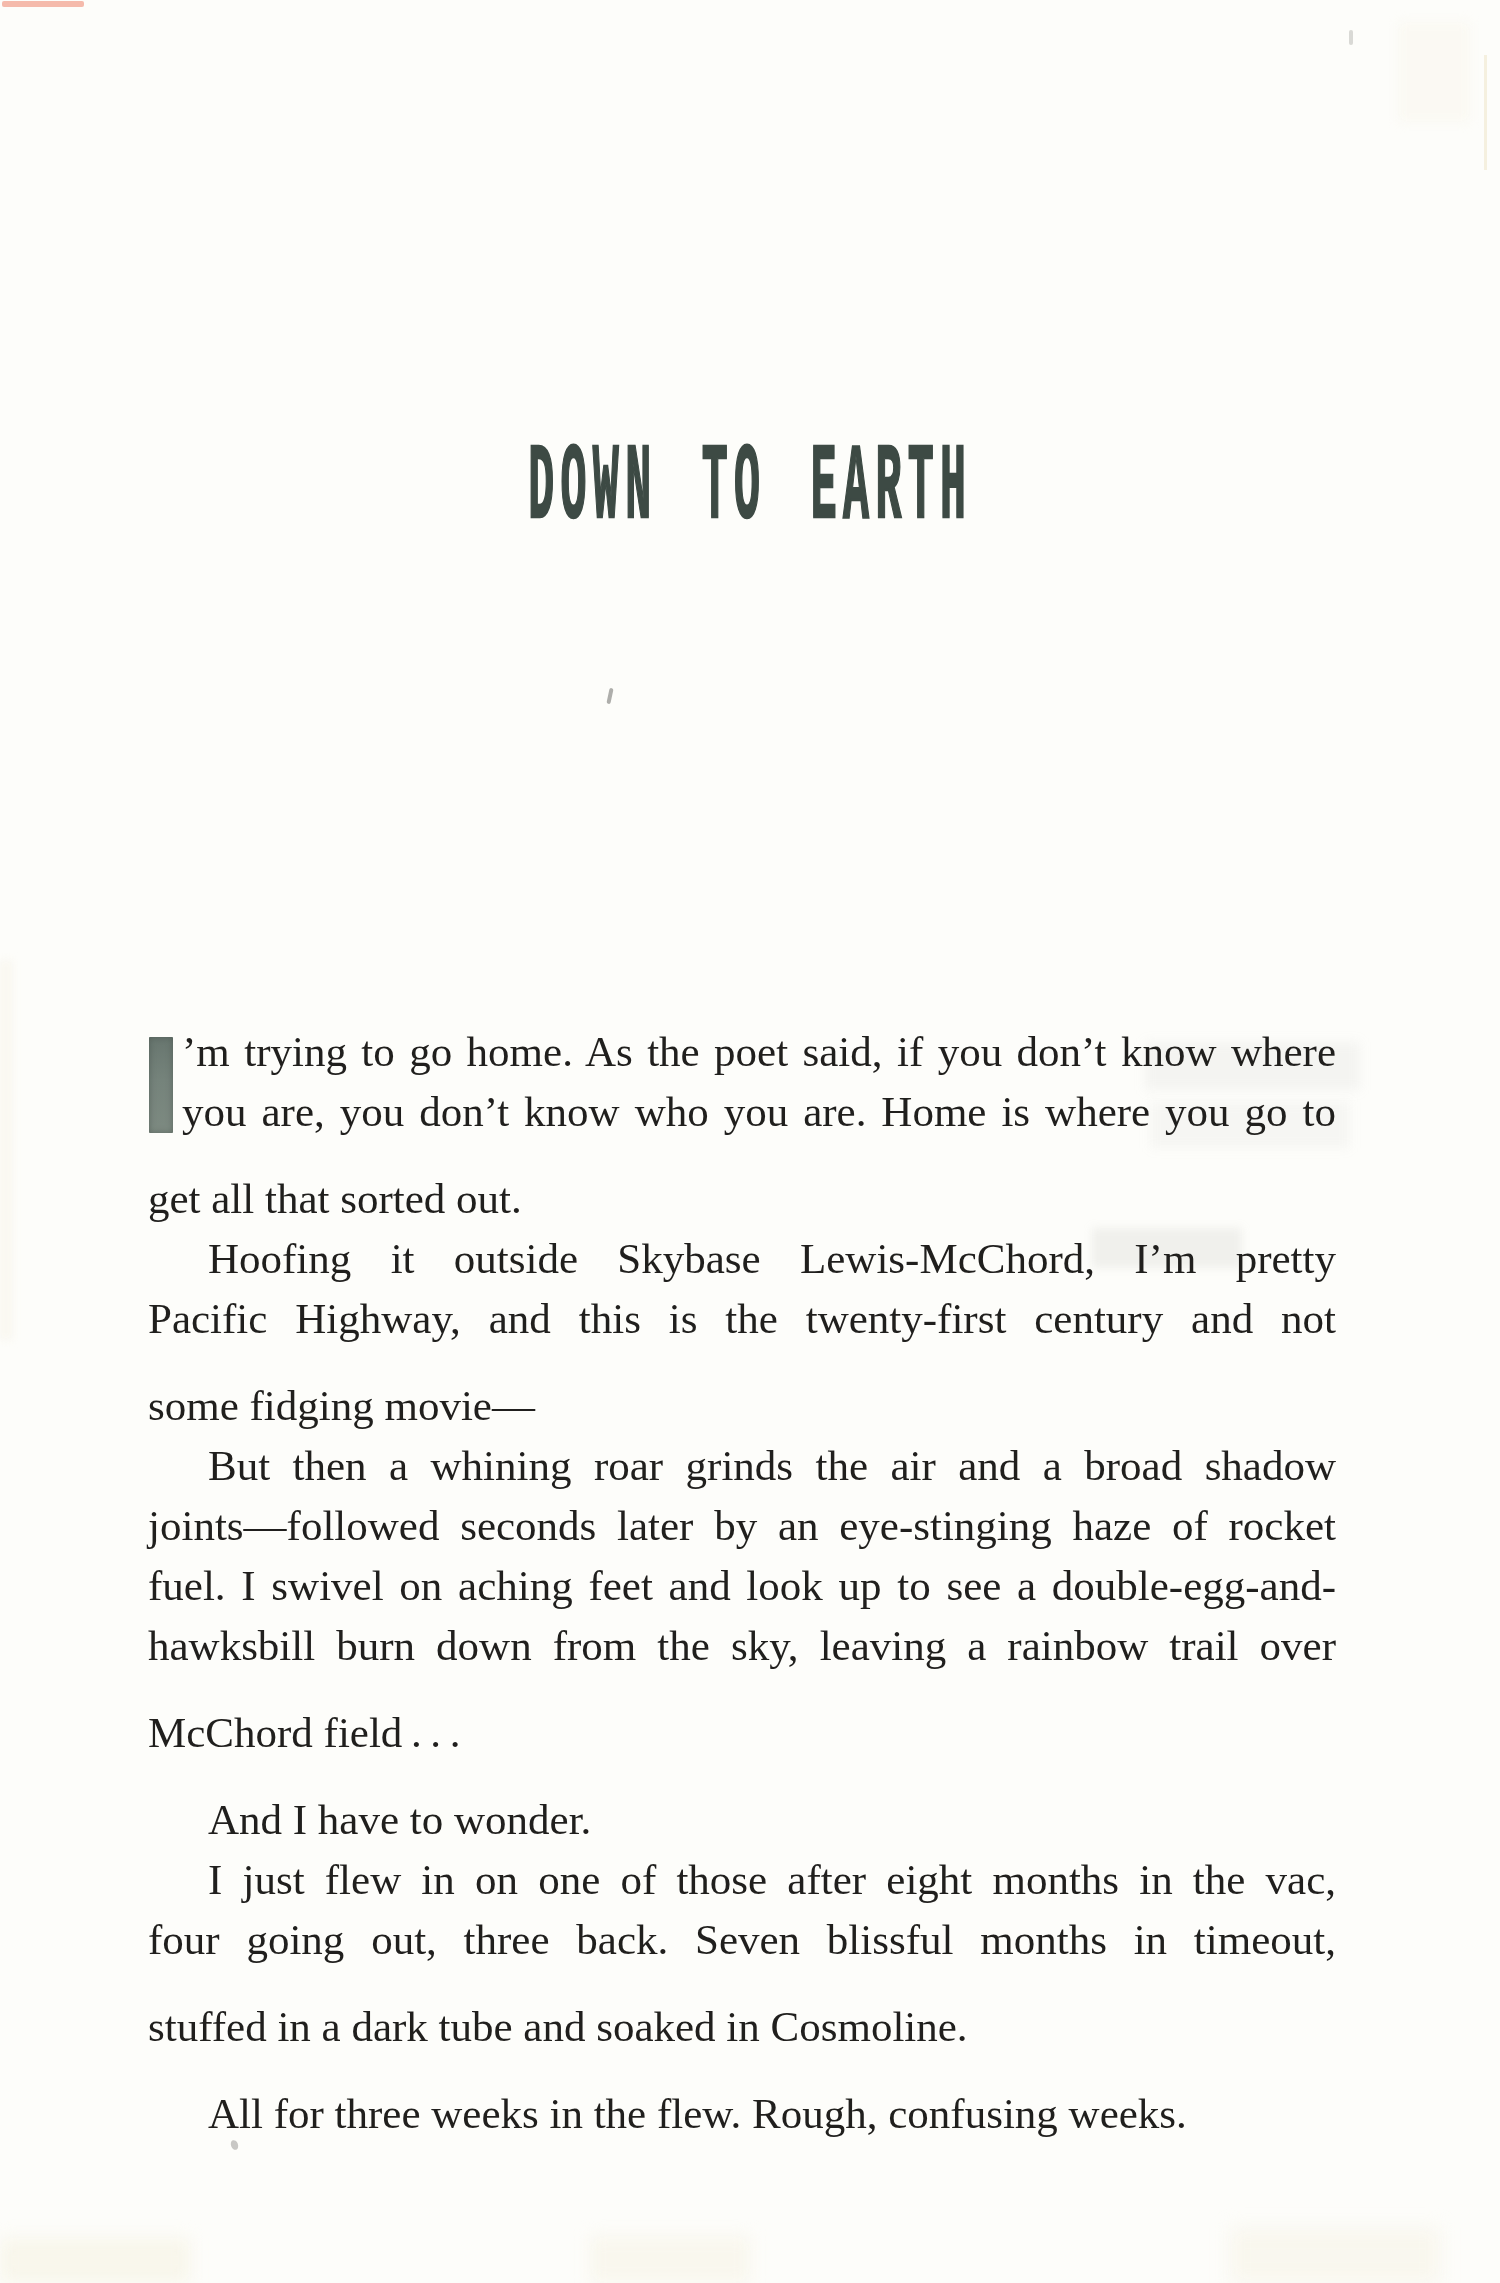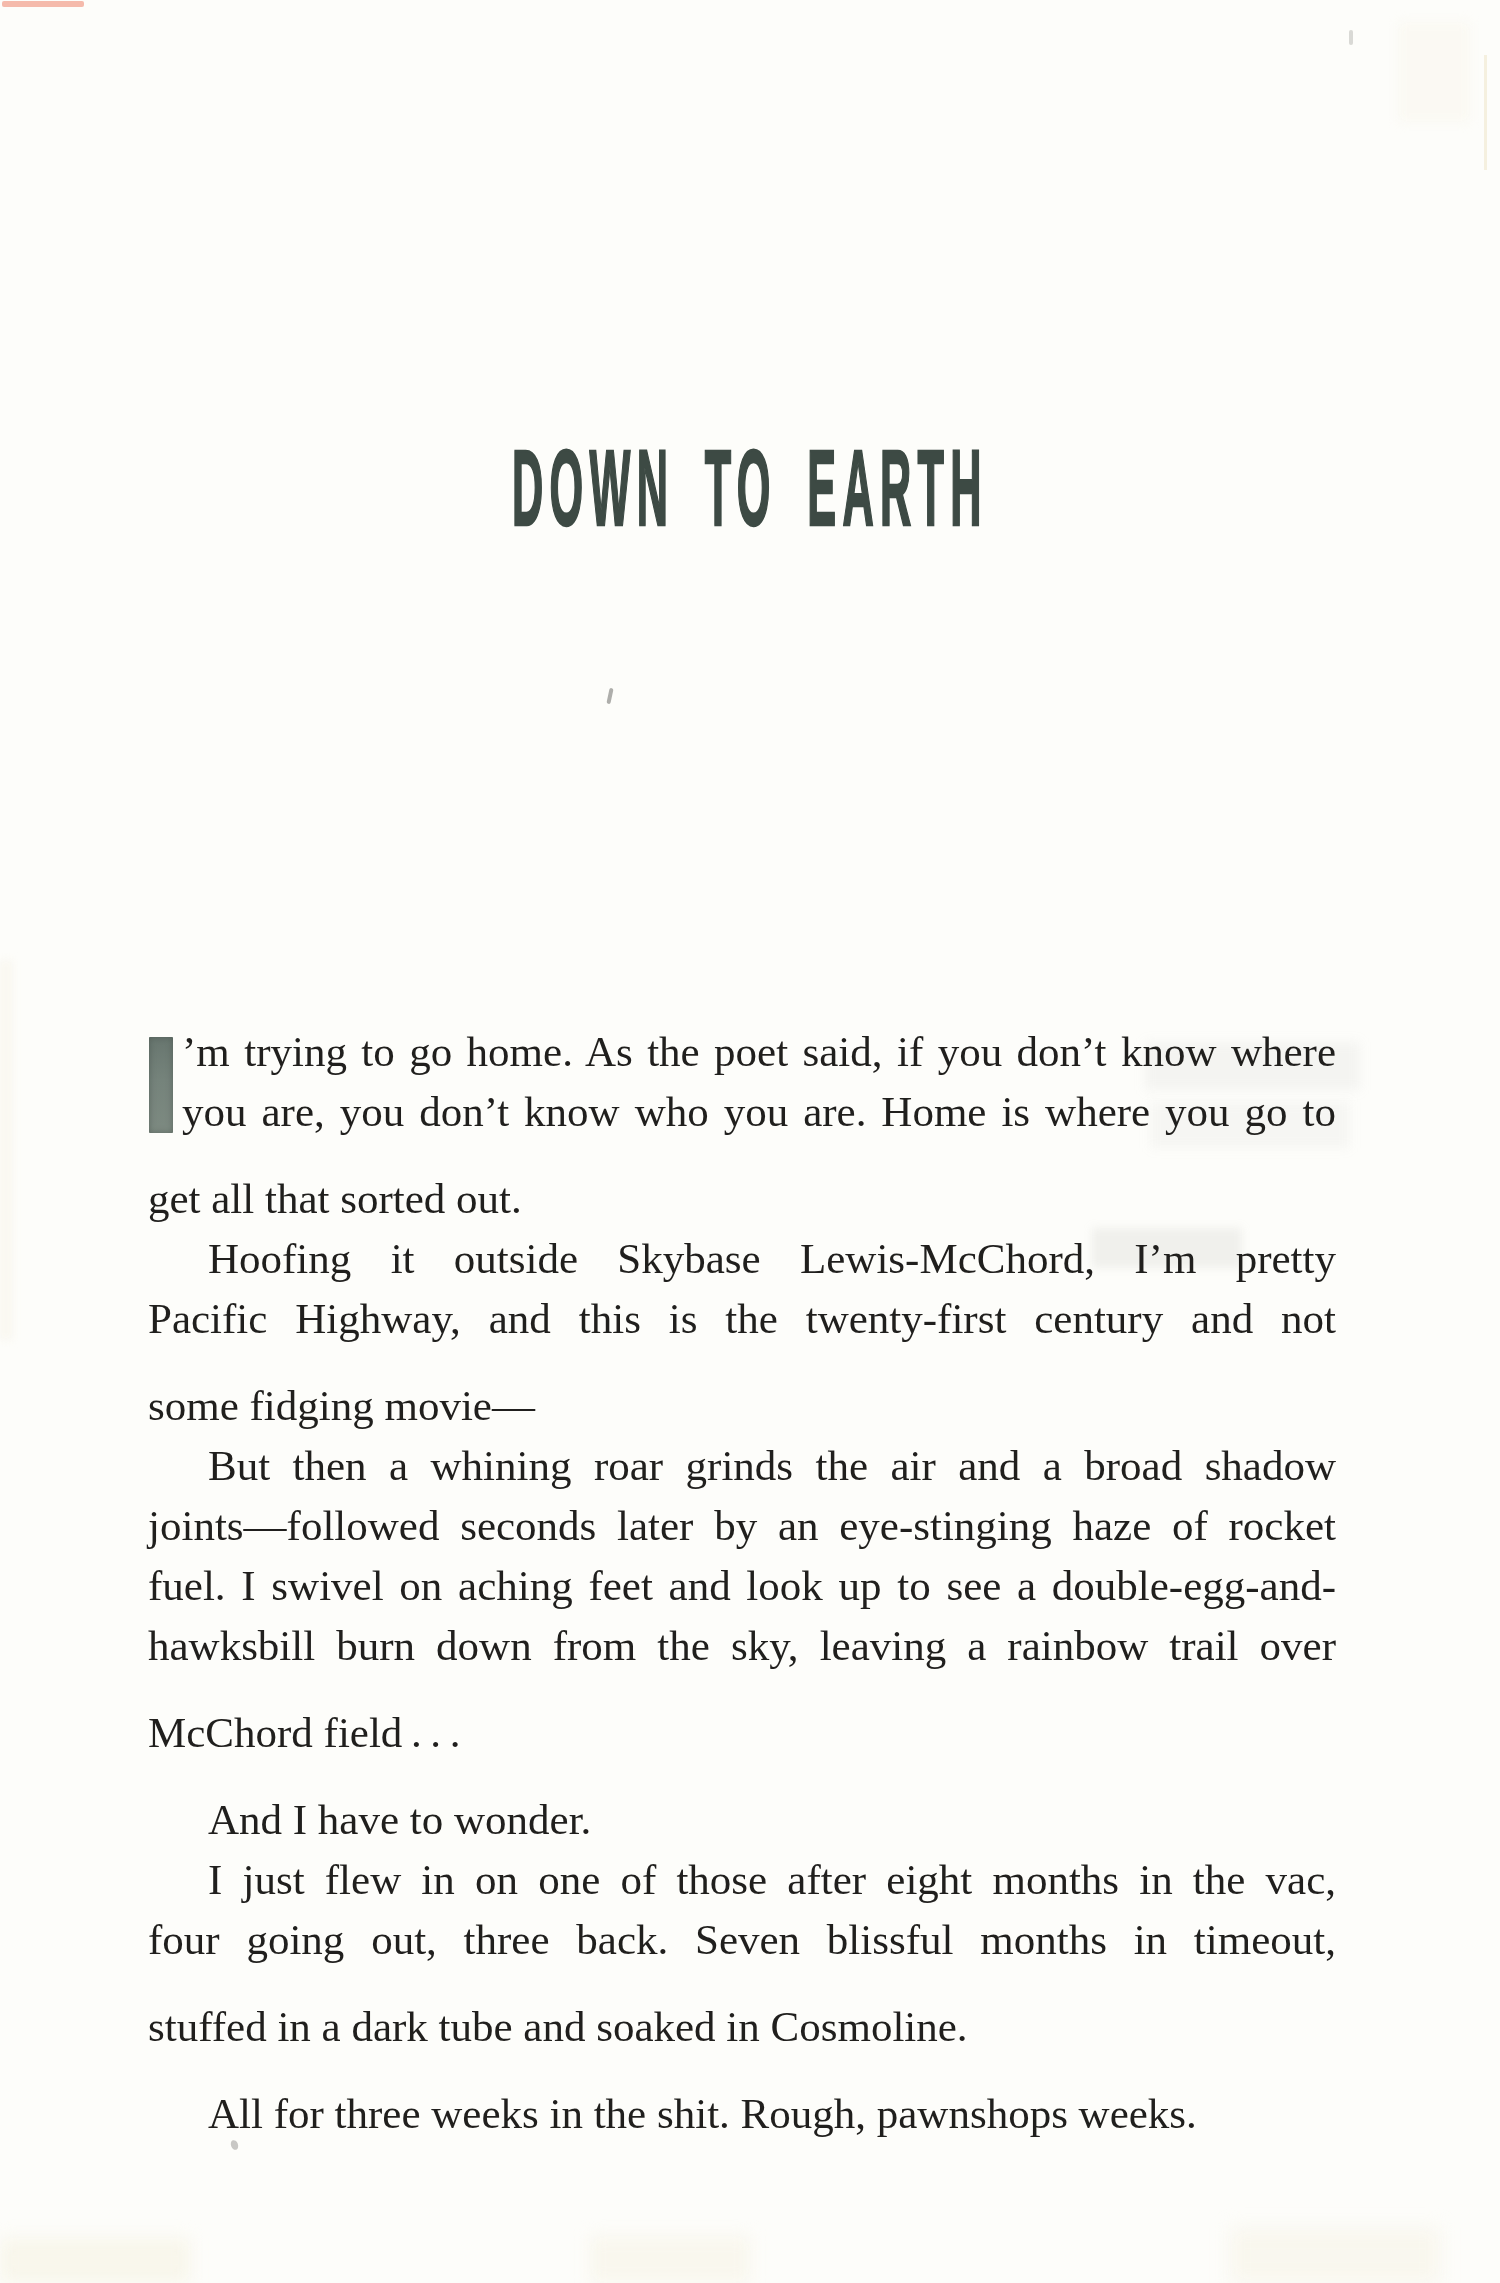--- a/index.html
+++ b/index.html
@@ -14,21 +14,21 @@
 
   
   .chapter-title {
     position: absolute;
     top: 434px;
     left: 0;
     width: 100%;
     margin: 0;
     text-align: center;
     white-space: nowrap;
-    font-family: Liberation Sans, sans-serif;
+    font-family: Liberation Mono, monospace;
     font-weight: 700;
     font-size: 108px;
     line-height: 108px;
     letter-spacing: 16px;
     word-spacing: 30px;
     color: #3d4a44;
     -webkit-text-stroke: 2.5px #3d4a44;
   }
   .title-inner {
     display: inline-block;
@@ -137,17 +137,17 @@
       </div>
       <div class="paragraph">
         <div class="line last first-indent">And I have to wonder.</div>
       </div>
       <div class="paragraph">
         <div class="line first-indent">I just flew in on one of those after eight months in the vac,</div>
         <div class="line">four going out, three back. Seven blissful months in timeout,</div>
         <div class="line last">stuffed in a dark tube and soaked in Cosmoline.</div>
       </div>
       <div class="paragraph">
-        <div class="line last first-indent">All for three weeks in the shit. Rough, pawnshops weeks.</div>
+        <div class="line last first-indent">All for three weeks in the flew. Rough, confusing weeks.</div>
       </div>
     </div>
 
 </div>
 
 </body></html>

